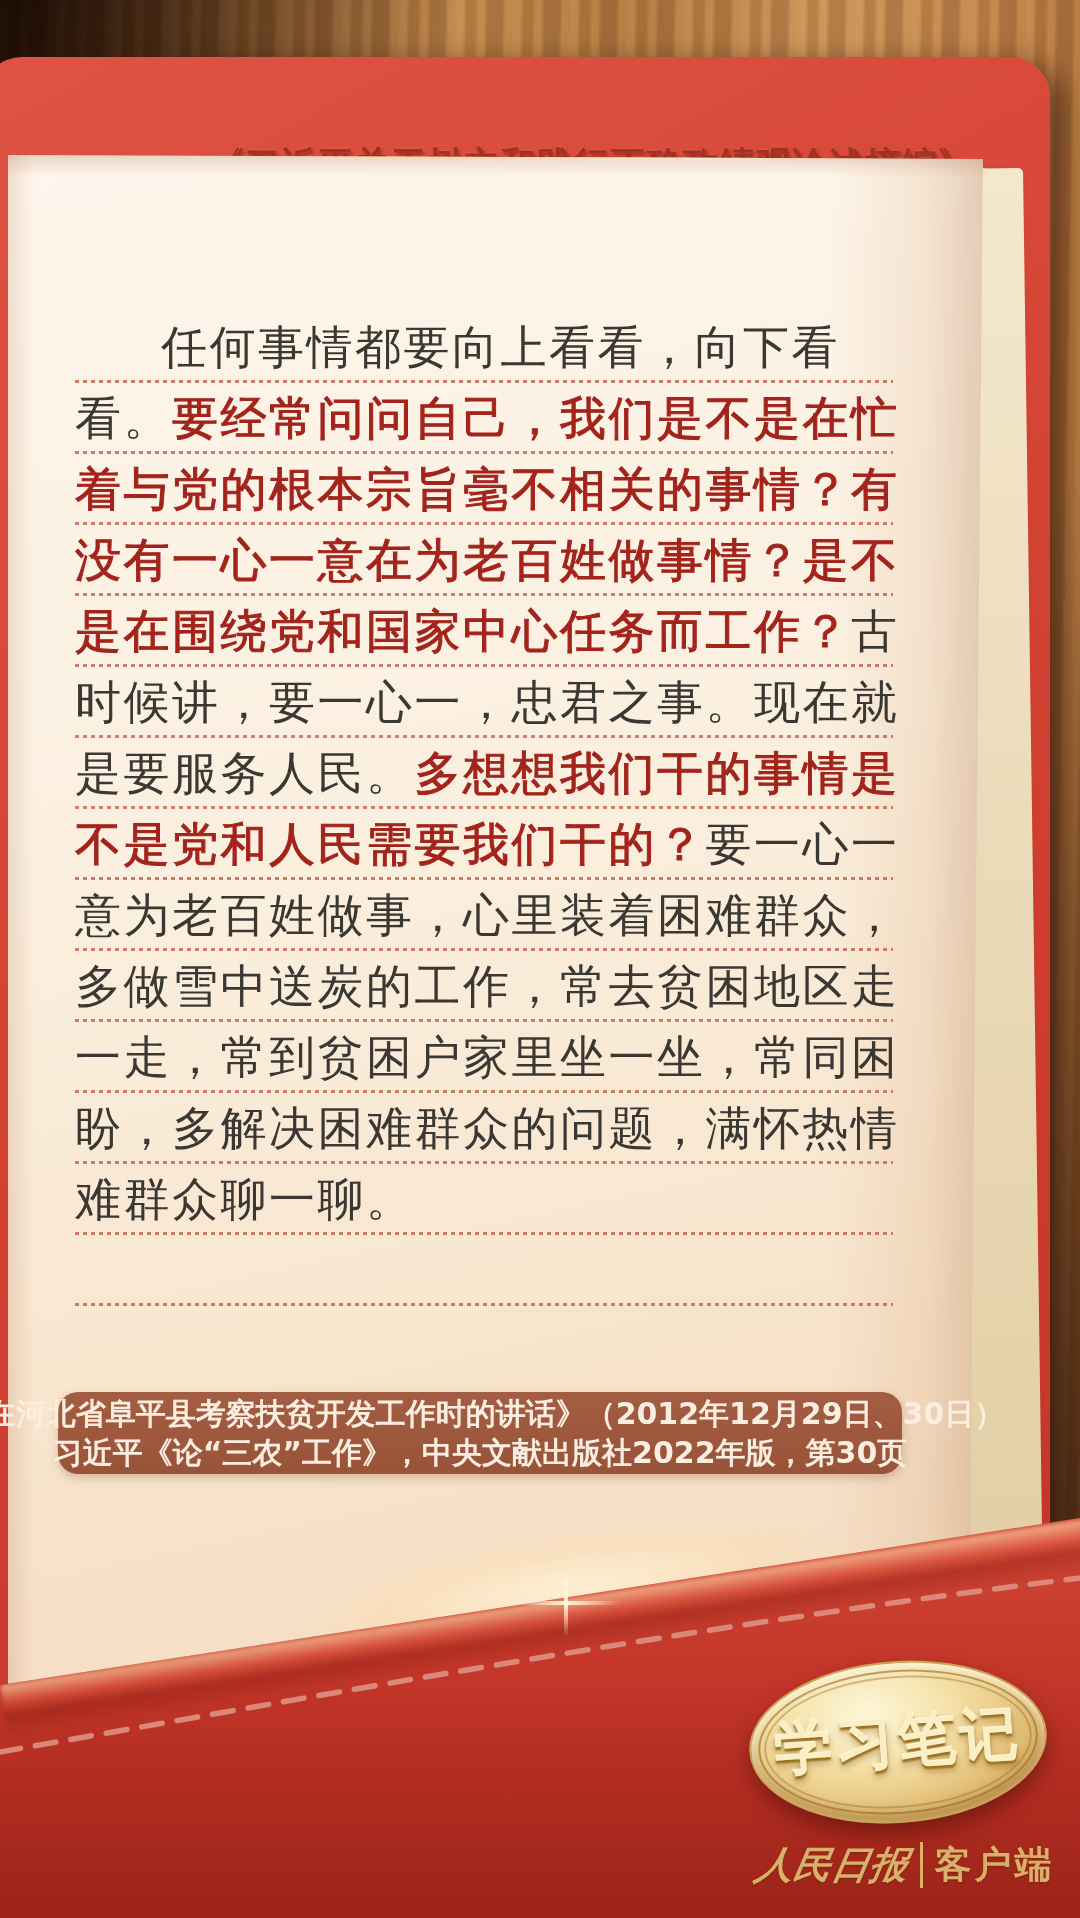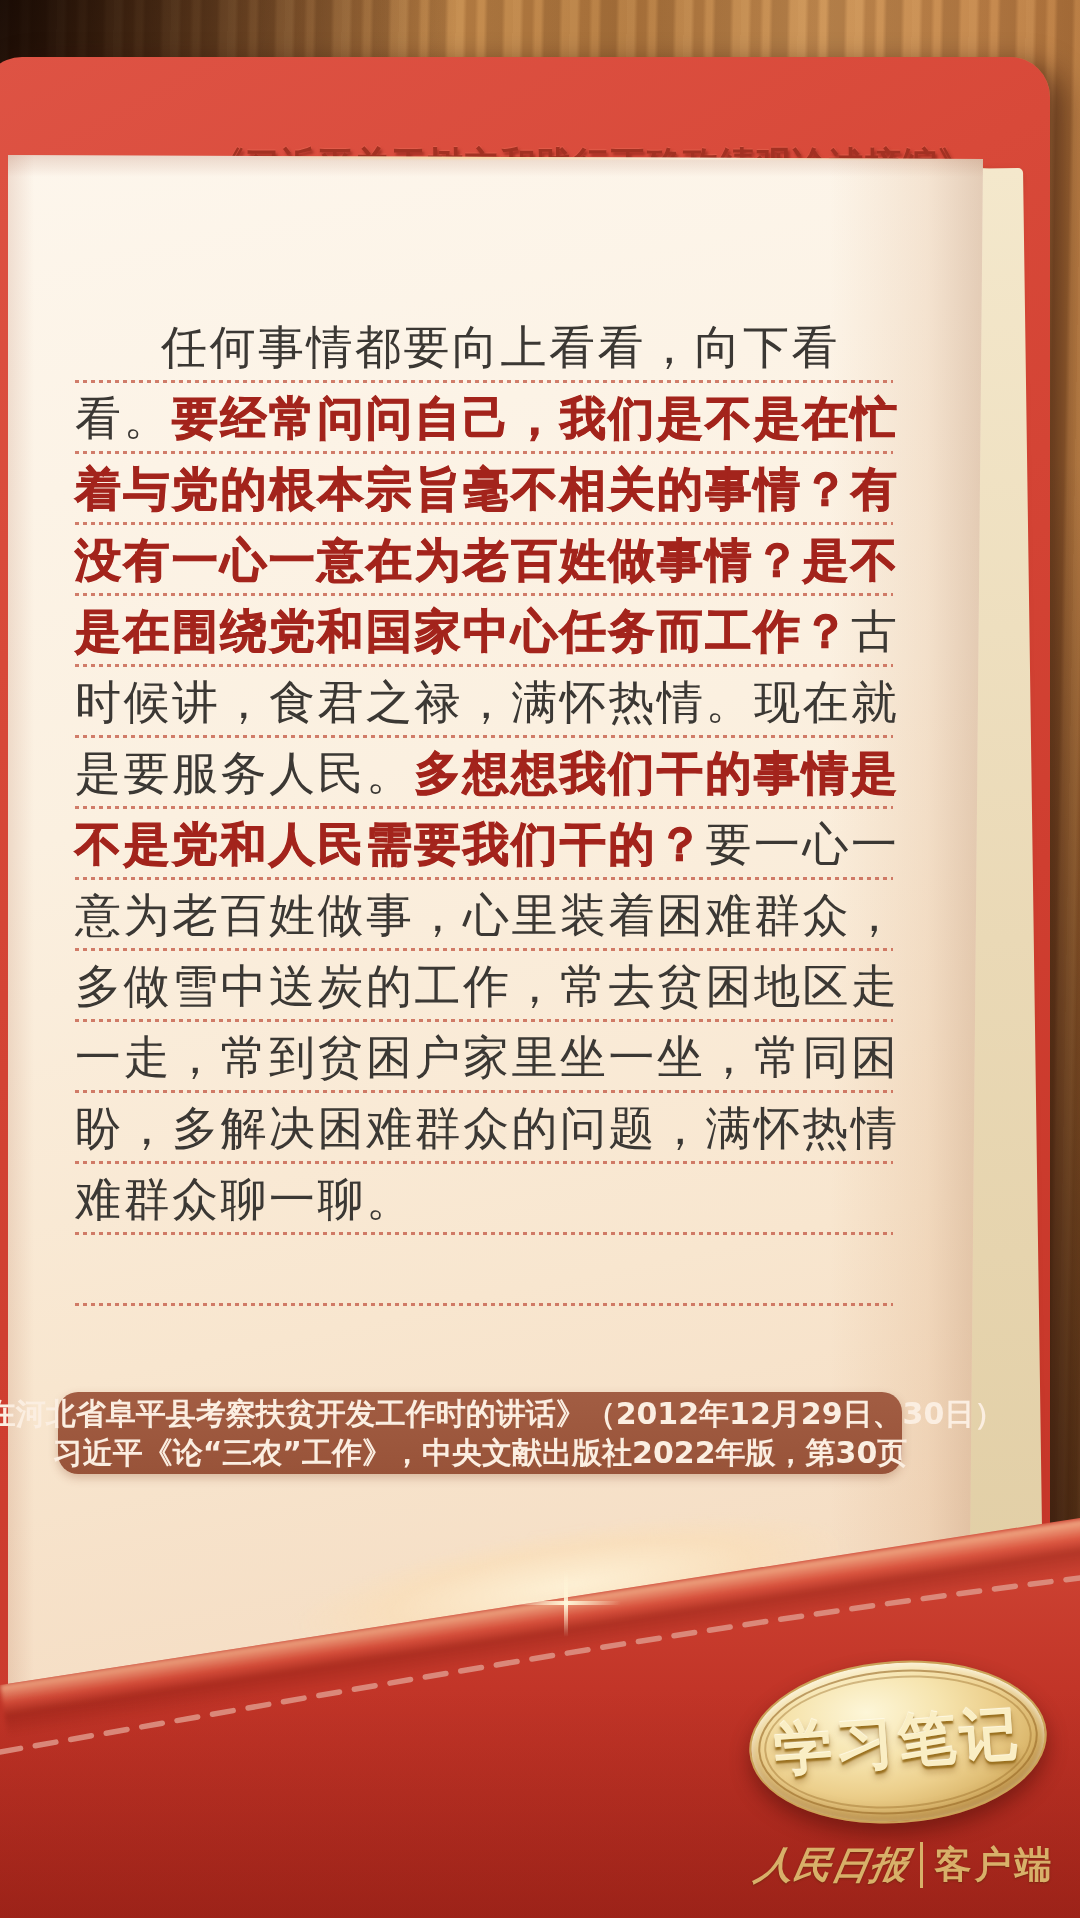--- a/index.html
+++ b/index.html
@@ -51,21 +51,21 @@
     background:linear-gradient(90deg, rgba(255,220,150,0) 0%, rgba(255,216,150,.75) 30%,
       rgba(255,247,222,.95) 63%, rgba(255,200,120,.5) 82%, rgba(255,210,140,0) 100%);
     filter:blur(1px);}
 
   
   .rows{position:absolute;left:67px;top:157px;width:818px;}
   .row{position:relative;height:71px;white-space:nowrap;}
   .row .line{display:flex;align-items:center;height:71px;}
   .seg{font-family:"DejaVu Serif",serif;font-size:46px;letter-spacing:2.5px;
     color:var(--ink_black,#3b3834);}
-  .seg.red{color:var(--text_red,#a3241c);font-weight:700;
+  .seg.red{color:var(--text_red,#a3241c);font-weight:400;
     -webkit-text-stroke:1px currentColor;}
   .row.indent .line{padding-left:86px;}
   .rule{position:absolute;left:0;right:0;bottom:0;height:3px;
     background-image:repeating-linear-gradient(90deg,
       rgba(199,98,78,.82) 0 4px, rgba(199,98,78,0) 4px 8px);}
 
   
   .citation{position:absolute;left:58px;top:1392px;width:844px;height:82px;z-index:5;
     border-radius:20px;background:linear-gradient(180deg,#a25d43,var(--citation_bg,#985339));
     display:flex;flex-direction:column;justify-content:center;align-items:center;
@@ -174,21 +174,21 @@
         </div>
         <div class="row">
           <div class="line">
             <span class="seg red">是在围绕党和国家中心任务而工作？</span>
             <span class="seg">古</span>
           </div>
           <div class="rule"></div>
         </div>
         <div class="row">
           <div class="line">
-            <span class="seg">时候讲，食君之禄，满怀热情。现在就</span>
+            <span class="seg">时候讲，要一心一，忠君之事。现在就</span>
           </div>
           <div class="rule"></div>
         </div>
         <div class="row">
           <div class="line">
             <span class="seg">是要服务人民。</span>
             <span class="seg red">多想想我们干的事情是</span>
           </div>
           <div class="rule"></div>
         </div>

